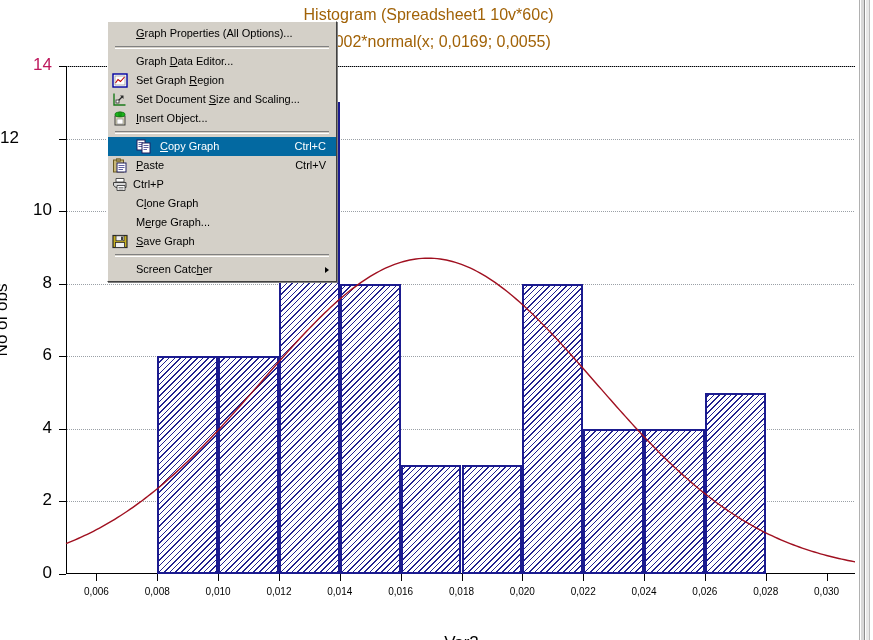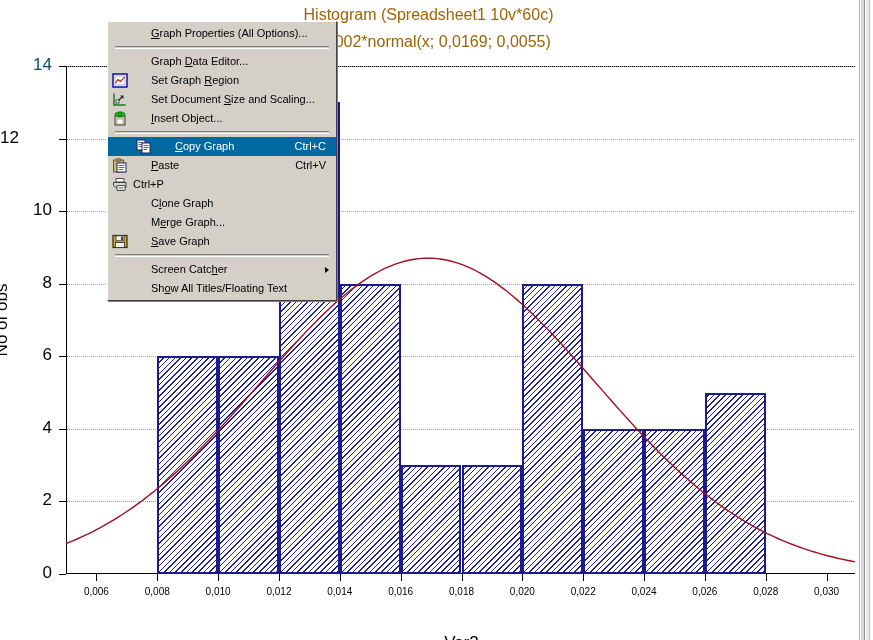--- a/index.html
+++ b/index.html
@@ -75,21 +75,21 @@
     border-bottom:1px solid #404040;
     box-shadow:1px 1px 0 #808080;
     padding:2px 0 2px 0;
     font-size:11px;color:#000;
   }
   .menu-item{
     position:relative;height:19px;line-height:19px;
     display:flex;align-items:center;white-space:nowrap;
   }
   .menu-item .icon-slot{width:25px;height:19px;flex:0 0 25px;position:relative;}
-  .menu-item .mlabel{flex:1 1 auto;padding-left:3px;margin-left:15px;}
+  .menu-item .mlabel{flex:1 1 auto;padding-left:3px;}
   .menu-item .maccel{padding-right:10px;color:#000;}
   .menu-item.selected{background:#0369a1;padding-left:24px;}
   .menu-item.selected .mlabel,
   .menu-item.selected .maccel{color:#ffffff;}
   .menu-sep{height:1px;margin:3px 7px 3px 7px;border-top:1px solid #808080;border-bottom:1px solid #ffffff;}
   .submenu-arrow{
     position:absolute;right:7px;top:7px;width:0;height:0;
     border-left:4px solid #000;border-top:3px solid transparent;border-bottom:3px solid transparent;
   }
   .u{text-decoration:underline;}
@@ -161,21 +161,21 @@
     </svg>
   </div>
   <div id="ylabels">
       <div style="position: absolute; left: 0px; width: 52px; text-align: right; top: 563px; font-size: 17px; color: rgb(0, 0, 0);">0</div>
       <div style="position: absolute; left: 0px; width: 52px; text-align: right; top: 490.429px; font-size: 17px; color: rgb(0, 0, 0);">2</div>
       <div style="position: absolute; left: 0px; width: 52px; text-align: right; top: 417.857px; font-size: 17px; color: rgb(0, 0, 0);">4</div>
       <div style="position: absolute; left: 0px; width: 52px; text-align: right; top: 345.286px; font-size: 17px; color: rgb(0, 0, 0);">6</div>
       <div style="position: absolute; left: 0px; width: 52px; text-align: right; top: 272.714px; font-size: 17px; color: rgb(0, 0, 0);">8</div>
       <div style="position: absolute; left: 0px; width: 52px; text-align: right; top: 200.143px; font-size: 17px; color: rgb(0, 0, 0);">10</div>
       <div style="position: absolute; left: 0px; width: 52px; top: 127.571px; font-size: 17px; color: rgb(0, 0, 0);">12</div>
-      <div style="position: absolute; left: 0px; width: 52px; text-align: right; top: 55px; font-size: 17px; color: #0c4a6e;">14</div>
+      <div style="position: absolute; left: 0px; width: 52px; text-align: right; top: 55px; font-size: 17px; color: #be185d;">14</div>
     </div>
   <div id="xlabels">
       <div class="xlabel-tick" style="left: 96.4231px; top: 586px;">0,006</div>
       <div class="xlabel-tick" style="left: 157.269px; top: 586px;">0,008</div>
       <div class="xlabel-tick" style="left: 218.115px; top: 586px;">0,010</div>
       <div class="xlabel-tick" style="left: 278.962px; top: 586px;">0,012</div>
       <div class="xlabel-tick" style="left: 339.808px; top: 586px;">0,014</div>
       <div class="xlabel-tick" style="left: 400.654px; top: 586px;">0,016</div>
       <div class="xlabel-tick" style="left: 461.5px; top: 586px;">0,018</div>
       <div class="xlabel-tick" style="left: 522.346px; top: 586px;">0,020</div>
@@ -289,24 +289,20 @@
           </svg>
         </div>
         <div class="mlabel"><span class="u">S</span>ave Graph</div>
       </div>
       <div class="menu-sep"></div>
       <div class="menu-item">
         <div class="icon-slot"></div>
         <div class="mlabel">Screen Catc<span class="u">h</span>er</div>
         <div class="submenu-arrow"></div>
       </div>
-      <div class="menu-item">
-        <div class="icon-slot"></div>
-        <div class="mlabel">Sh<span class="u">o</span>w All Titles/Floating Text</div>
-      </div>
     </div>
 
   <div id="right-edge">
     <div class="bar1"></div>
     <div class="bar2"></div>
     <div class="bar3"></div>
     <div class="bar4"></div>
     <div class="bar5"></div>
   </div>
 

